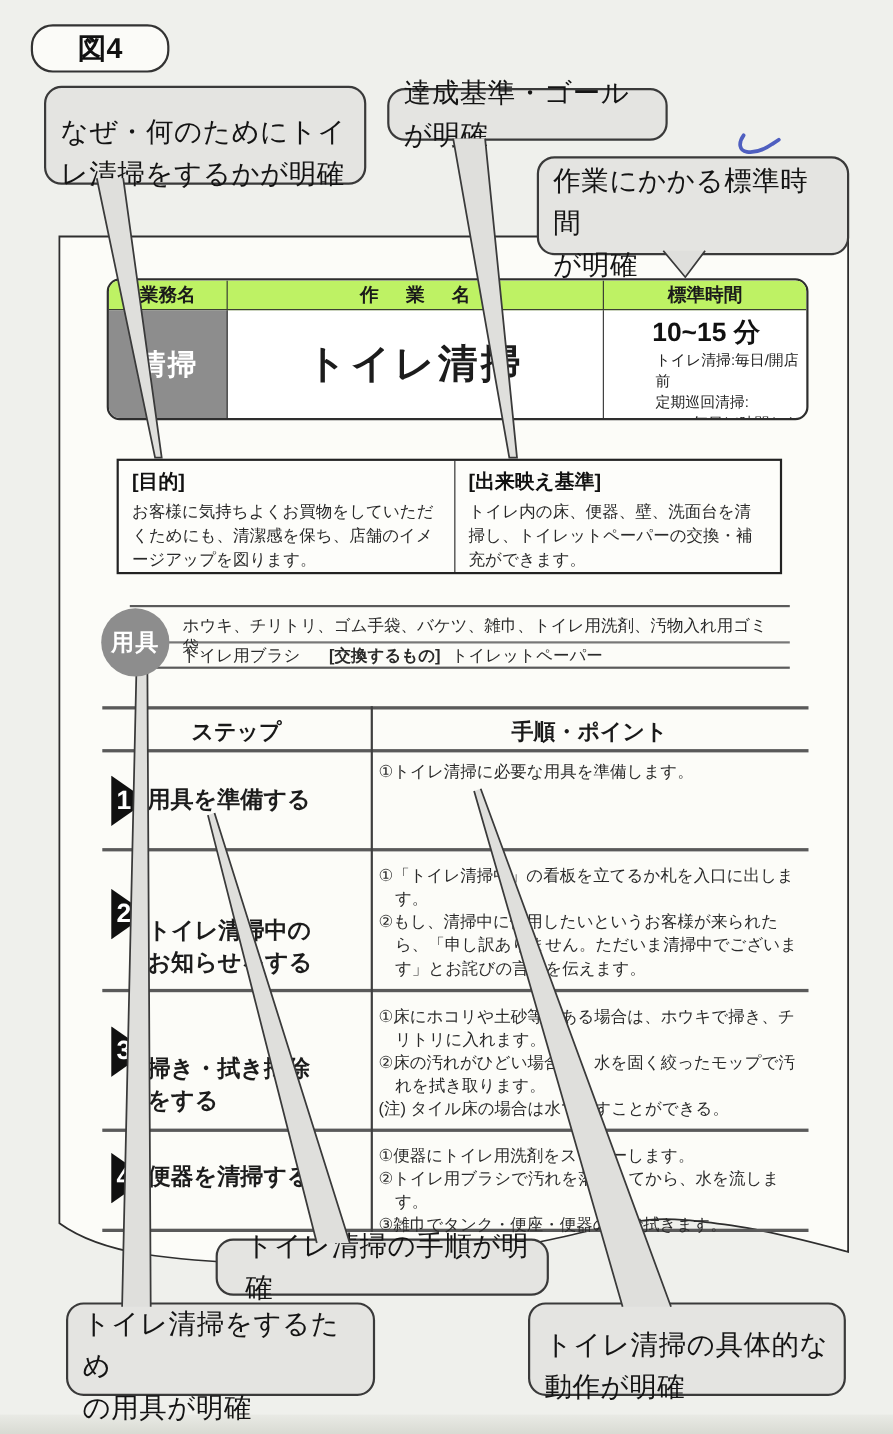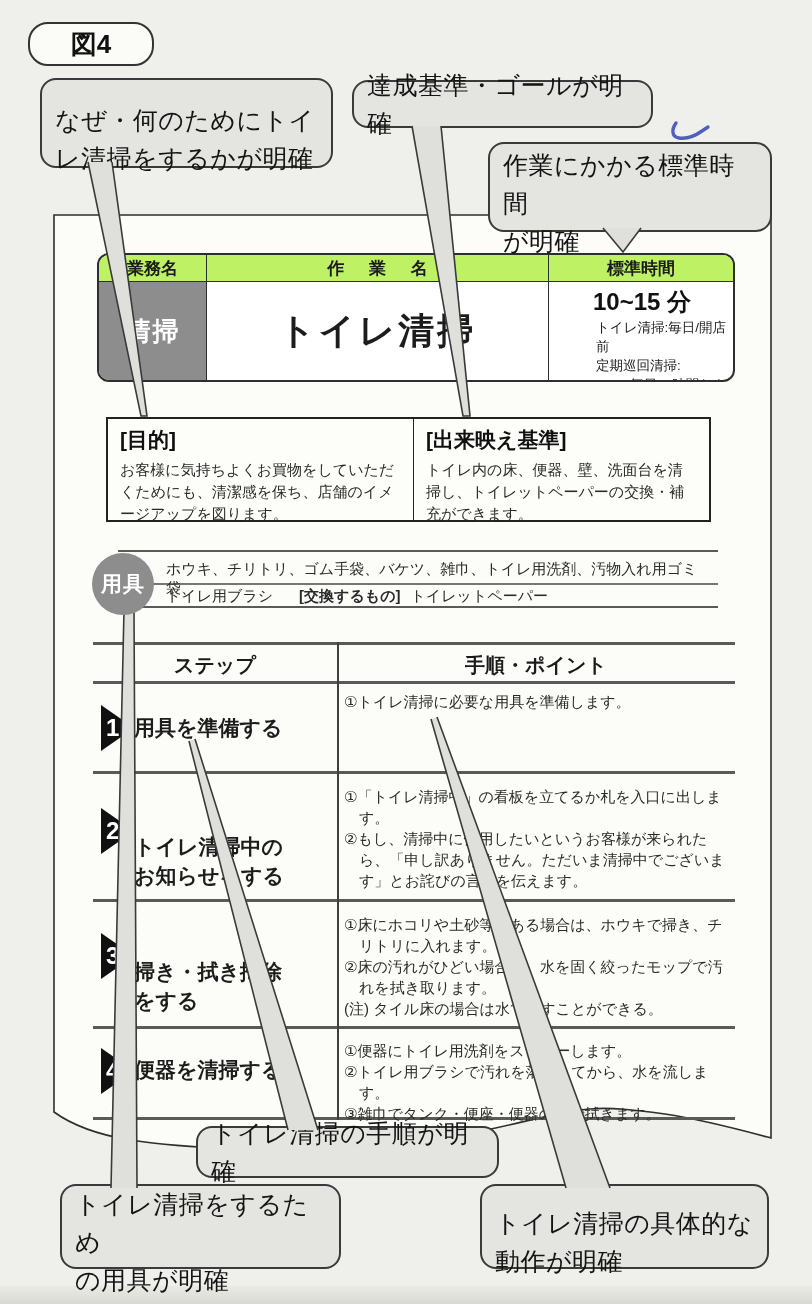--- a/index.html
+++ b/index.html
@@ -30,21 +30,21 @@
   .cell-title{font-size:36px;font-weight:bold;color:#1c1c1c;letter-spacing:3px;}
   .cell-time{flex-direction:column;align-items:stretch;justify-content:flex-start;padding:4px 6px 0 8px;box-sizing:border-box;}
   .time-main{text-align:center;font-size:24px;font-weight:bold;color:#111;}
   .time-sub{font-size:13.5px;color:#222;line-height:19px;margin-left:39px;}
   .time-right{text-align:right;}
   
   #purpose-box{left:106px;top:417px;width:605px;height:105px;border:2px solid #222;display:flex;z-index:2;box-sizing:border-box;background:#fdfdfa;}
   .pb-cell{box-sizing:border-box;padding:7px 12px;}
   .pb-left{width:306px;border-right:1.5px solid #222;}
   .pb-right{flex:1;}
-  .pb-label{font-size:21px;font-weight:bold;color:#111;}
+  .pb-label{font-size:18px;font-weight:bold;color:#111;}
   .pb-text{font-size:15px;line-height:22px;color:#2a2a2a;margin-top:5px;}
   
   .rule{position:absolute;background:#5a5a5a;z-index:2;}
   #tools-circle{left:92px;top:553px;width:62px;height:62px;border-radius:50%;background:#8d8d8d;
                 display:flex;align-items:center;justify-content:center;color:#fff;font-size:21px;
                 font-weight:bold;z-index:5;letter-spacing:1px;}
   .tools-line{position:absolute;left:166px;width:560px;font-size:15px;color:#2a2a2a;z-index:2;}
   .tools-bold{font-weight:bold;margin-left:26px;}
   .tools-post{margin-left:10px;}
   
@@ -170,28 +170,28 @@
   <div class="step-points" style="top:1040px;">
     <div>①便器にトイレ用洗剤をスプレーします。</div>
     <div>②トイレ用ブラシで汚れを落としてから、水を流します。</div>
     <div>③雑巾でタンク・便座・便器の順で拭きます。</div>
   </div>
 
   <div class="callout" style="left:40px;top:78px;width:293px;height:90px;">
     <div class="txt pre">なぜ・何のためにトイ
 レ清掃をするかが明確</div>
   </div>
-  <div class="callout" style="left:352px;top:80px;width:301px;height:48px;">
+  <div class="callout" style="left:352px;top:80px;width:255px;height:48px;">
     <div class="txt">達成基準・ゴールが明確</div>
   </div>
   <div class="callout" style="left:488px;top:142px;width:284px;height:90px;">
     <div class="txt pre">作業にかかる標準時間
 が明確</div>
   </div>
-  <div class="callout" style="left:196px;top:1126px;width:303px;height:52px;">
+  <div class="callout" style="left:196px;top:1126px;width:303px;height:52px;padding-left:12px;">
     <div class="txt">トイレ清掃の手順が明確</div>
   </div>
   <div class="callout" style="left:60px;top:1184px;width:281px;height:85px;">
     <div class="txt pre">トイレ清掃をするため
 の用具が明確</div>
   </div>
   <div class="callout" style="left:480px;top:1184px;width:289px;height:85px;">
     <div class="txt pre">トイレ清掃の具体的な
 動作が明確</div>
   </div>

